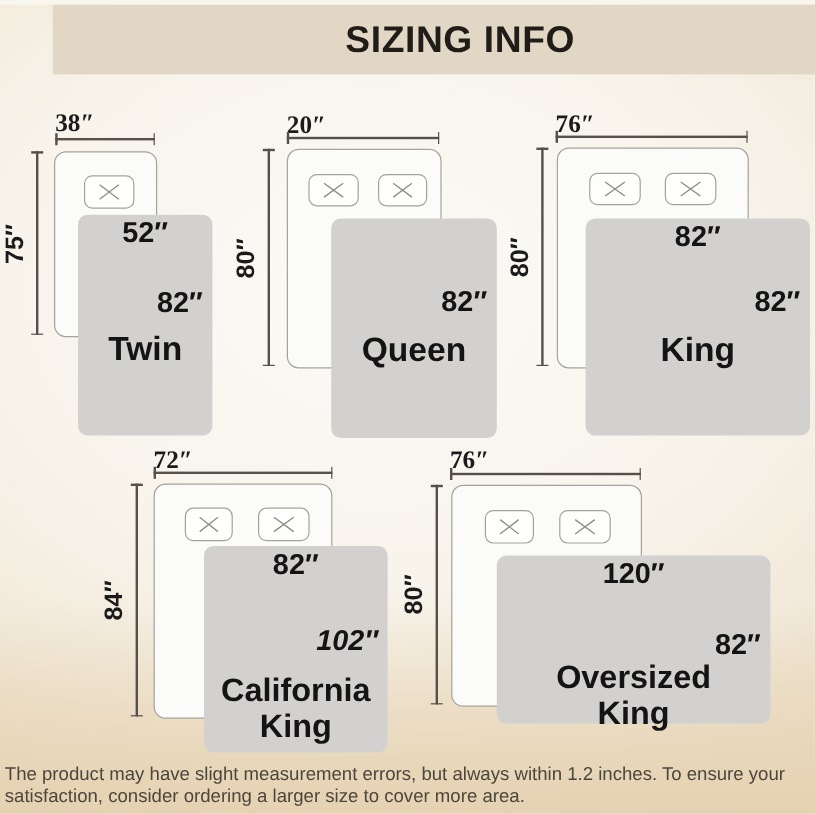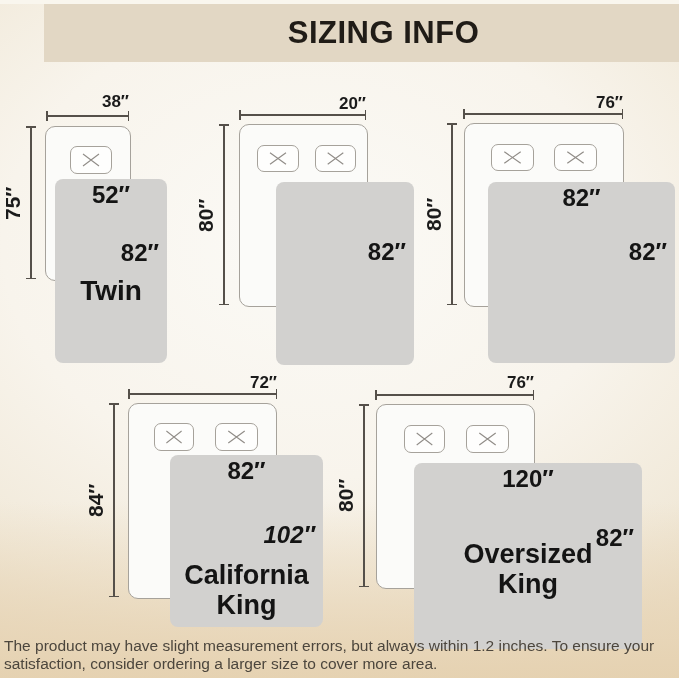--- a/index.html
+++ b/index.html
@@ -18,41 +18,41 @@
   #footer{position:absolute;left:4px;top:637px;width:100%;text-align:left;color:#4c463d;
     font-size:15.5px;line-height:17.5px;}
   
   .hdim,.vdim,.tick{position:absolute;background:#55504a;}
   .hdim{height:1.5px;}
   .vdim{width:1.5px;}
   .hdim .tick{width:1.5px;height:10px;top:-4.5px;}
   .hdim .t-l{left:0;} .hdim .t-r{right:0;}
   .vdim .tick{height:1.5px;width:10px;left:-4.5px;}
   .vdim .t-t{top:0;} .vdim .t-b{bottom:0;}
-  .hdim-label{position:absolute;text-align:right;font-size:17px;font-weight:700;color:#1b1b1b;
-    height:26px;line-height:26px;}
+  .hdim-label{position:absolute;text-align:left;font-size:21px;font-weight:700;color:#1b1b1b;
+    height:26px;line-height:26px;font-family:Liberation Serif, serif;}
   .vdim-label{position:absolute;width:26px;font-size:21px;font-weight:700;color:#1b1b1b;
     writing-mode:vertical-rl;transform:rotate(180deg);text-align:center;height:60px;line-height:26px;}
   .bed{position:absolute;background:#fbfbf9;border:1px solid #a6a29b;border-radius:10px;}
   .pillow{position:absolute;background:rgba(255,255,255,0.65);border:1px solid #a6a29b;border-radius:7px;}
   .pillow svg{position:absolute;left:0;top:0;width:100%;height:100%;}
   .blanket{position:absolute;background:#d2d1cf;border-radius:8px;}
   .b-width{position:absolute;top:2px;left:0;right:0;text-align:center;
     font-size:24px;font-weight:700;color:#141414;line-height:27px;}
   .b-length{position:absolute;right:8px;font-size:24px;font-weight:700;color:#141414;line-height:27px;}
   .b-name{position:absolute;left:0;right:0;text-align:center;font-weight:700;color:#141414;
     font-size:28px;line-height:32px;}
   
   .d-twin .hdim-label{left:46px;top:89px;width:83px;}
   .d-twin .hdim{left:46px;top:115px;width:83px;}
   .d-twin .vdim{left:30px;top:126px;height:153px;}
   .d-twin .vdim-label{left:0px;top:173px;}
   .d-twin .bed{left:45px;top:126px;width:84px;height:153px;}
   .d-twin .p1{left:70px;top:146px;width:40px;height:26px;}
-  .d-twin .blanket{left:55px;top:179px;width:112px;height:184px;text-decoration:underline;}
+  .d-twin .blanket{left:65px;top:179px;width:112px;height:184px;text-decoration:underline;}
   .d-twin .b-length{top:60px;}
   .d-twin .b-name{top:96px;}
   
   .d-queen .hdim-label{left:239px;top:91px;width:127px;}
   .d-queen .hdim{left:239px;top:114px;width:127px;}
   .d-queen .vdim{left:223px;top:124px;height:181px;}
   .d-queen .vdim-label{left:193px;top:185px;}
   .d-queen .bed{left:239px;top:124px;width:127px;height:181px;}
   .d-queen .p1{left:257px;top:145px;width:40px;height:25px;}
   .d-queen .p2{left:315px;top:145px;width:39px;height:25px;}
@@ -82,23 +82,23 @@
   .d-calking .b-length{top:66px;font-style:italic;}
   .d-calking .b-name{top:105px;font-size:27px;line-height:30px;}
   
   .d-oversized .hdim-label{left:375px;top:370px;width:159px;}
   .d-oversized .hdim{left:375px;top:394px;width:159px;}
   .d-oversized .vdim{left:363px;top:404px;height:183px;}
   .d-oversized .vdim-label{left:333px;top:465px;}
   .d-oversized .bed{left:376px;top:404px;width:157px;height:183px;}
   .d-oversized .p1{left:404px;top:425px;width:39px;height:26px;}
   .d-oversized .p2{left:466px;top:425px;width:41px;height:26px;}
-  .d-oversized .blanket{left:414px;top:463px;width:228px;height:186px;}
+  .d-oversized .blanket{left:414px;top:463px;width:228px;height:140px;}
   .d-oversized .b-length{top:61px;}
-  .d-oversized .b-name{top:76px;font-size:27px;line-height:30px;padding:0 45px;}
+  .d-oversized .b-name{top:86px;font-size:27px;line-height:30px;padding:0 45px;}
 </style>
 </head>
 <body>
 
 <div id="page">
 
   <div id="topstrip"></div>
 
   <div id="header">
     <div class="title">SIZING INFO</div>
@@ -145,20 +145,21 @@
           <path d="M12 7 L28 19 M28 7 L12 19" stroke="#908c87" stroke-width="1.1" fill="none"></path>
         </svg>
       </div>
     <div class="pillow p2">
         <svg viewBox="0 0 40 26" preserveAspectRatio="none">
           <path d="M12 7 L28 19 M28 7 L12 19" stroke="#908c87" stroke-width="1.1" fill="none"></path>
         </svg>
       </div>
     <div class="blanket">
       <div class="b-length">82″</div>
+      <div class="b-name">Queen</div>
     </div>
   </div>
 
   <div class="diagram d-king">
     <div class="hdim-label">76″</div>
     <div class="hdim">
         <i class="tick t-l"></i>
         <i class="tick t-r"></i>
       </div>
     <div class="vdim">
@@ -173,20 +174,21 @@
         </svg>
       </div>
     <div class="pillow p2">
         <svg viewBox="0 0 40 26" preserveAspectRatio="none">
           <path d="M12 7 L28 19 M28 7 L12 19" stroke="#908c87" stroke-width="1.1" fill="none"></path>
         </svg>
       </div>
     <div class="blanket">
       <div class="b-width">82″</div>
       <div class="b-length">82″</div>
+      <div class="b-name">King</div>
     </div>
   </div>
 
   <div class="diagram d-calking">
     <div class="hdim-label">72″</div>
     <div class="hdim">
         <i class="tick t-l"></i>
         <i class="tick t-r"></i>
       </div>
     <div class="vdim">

